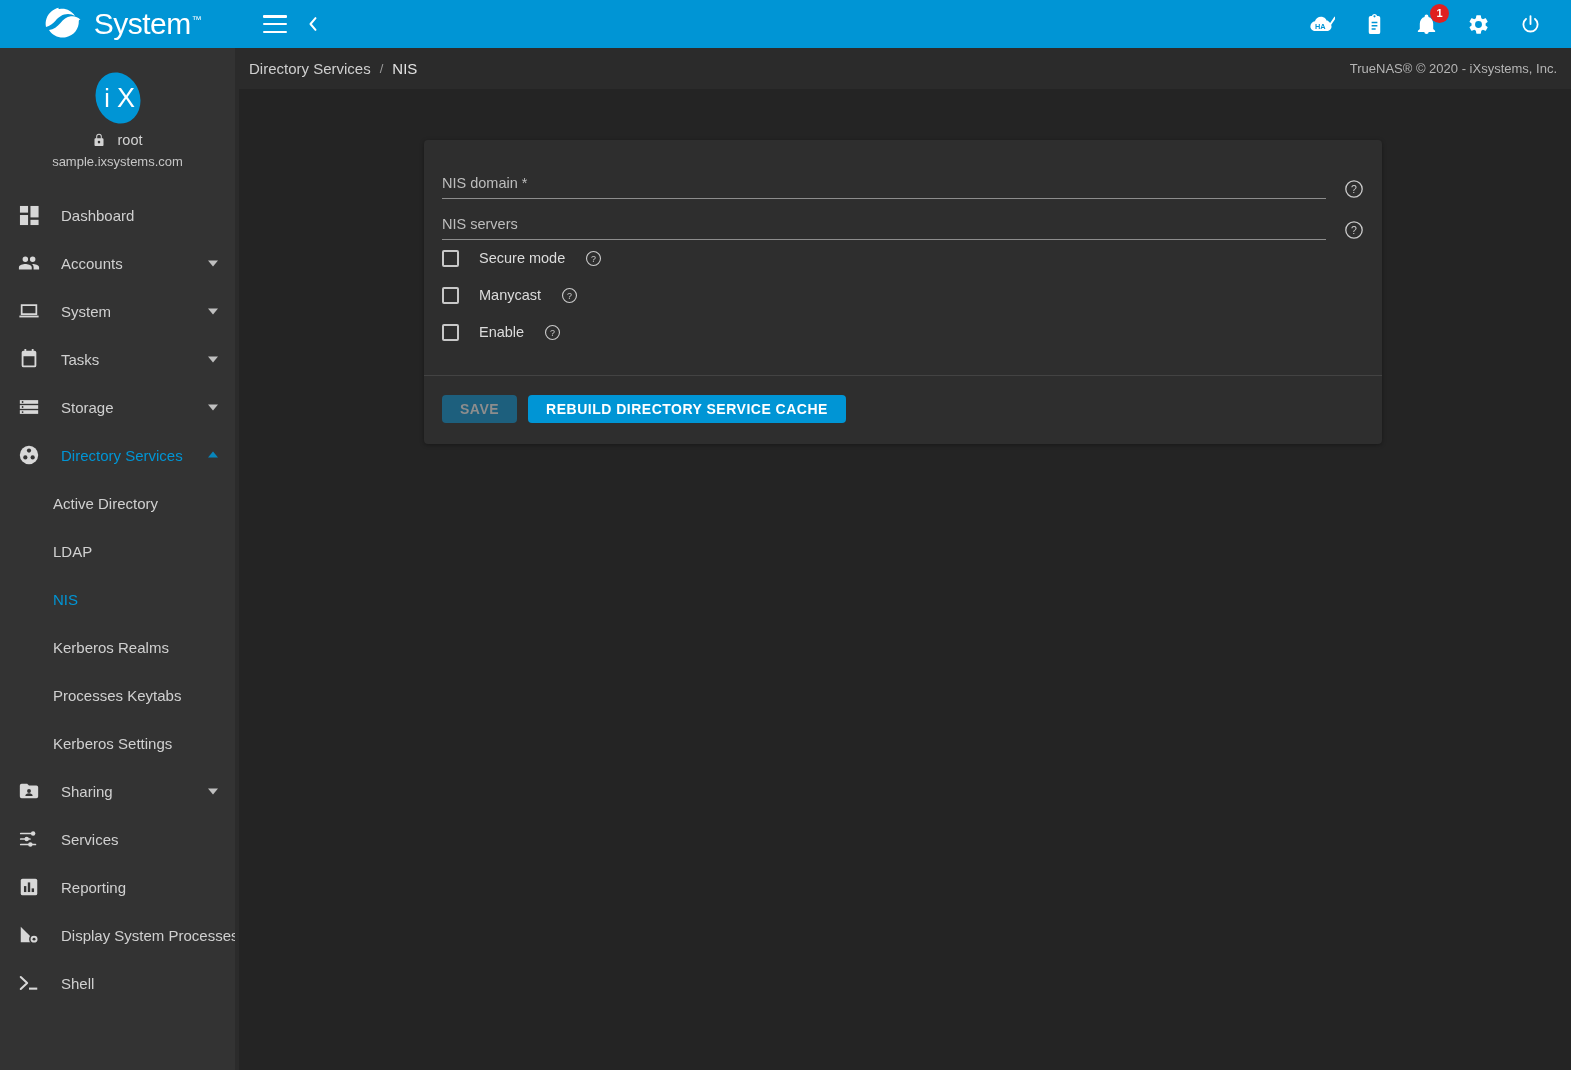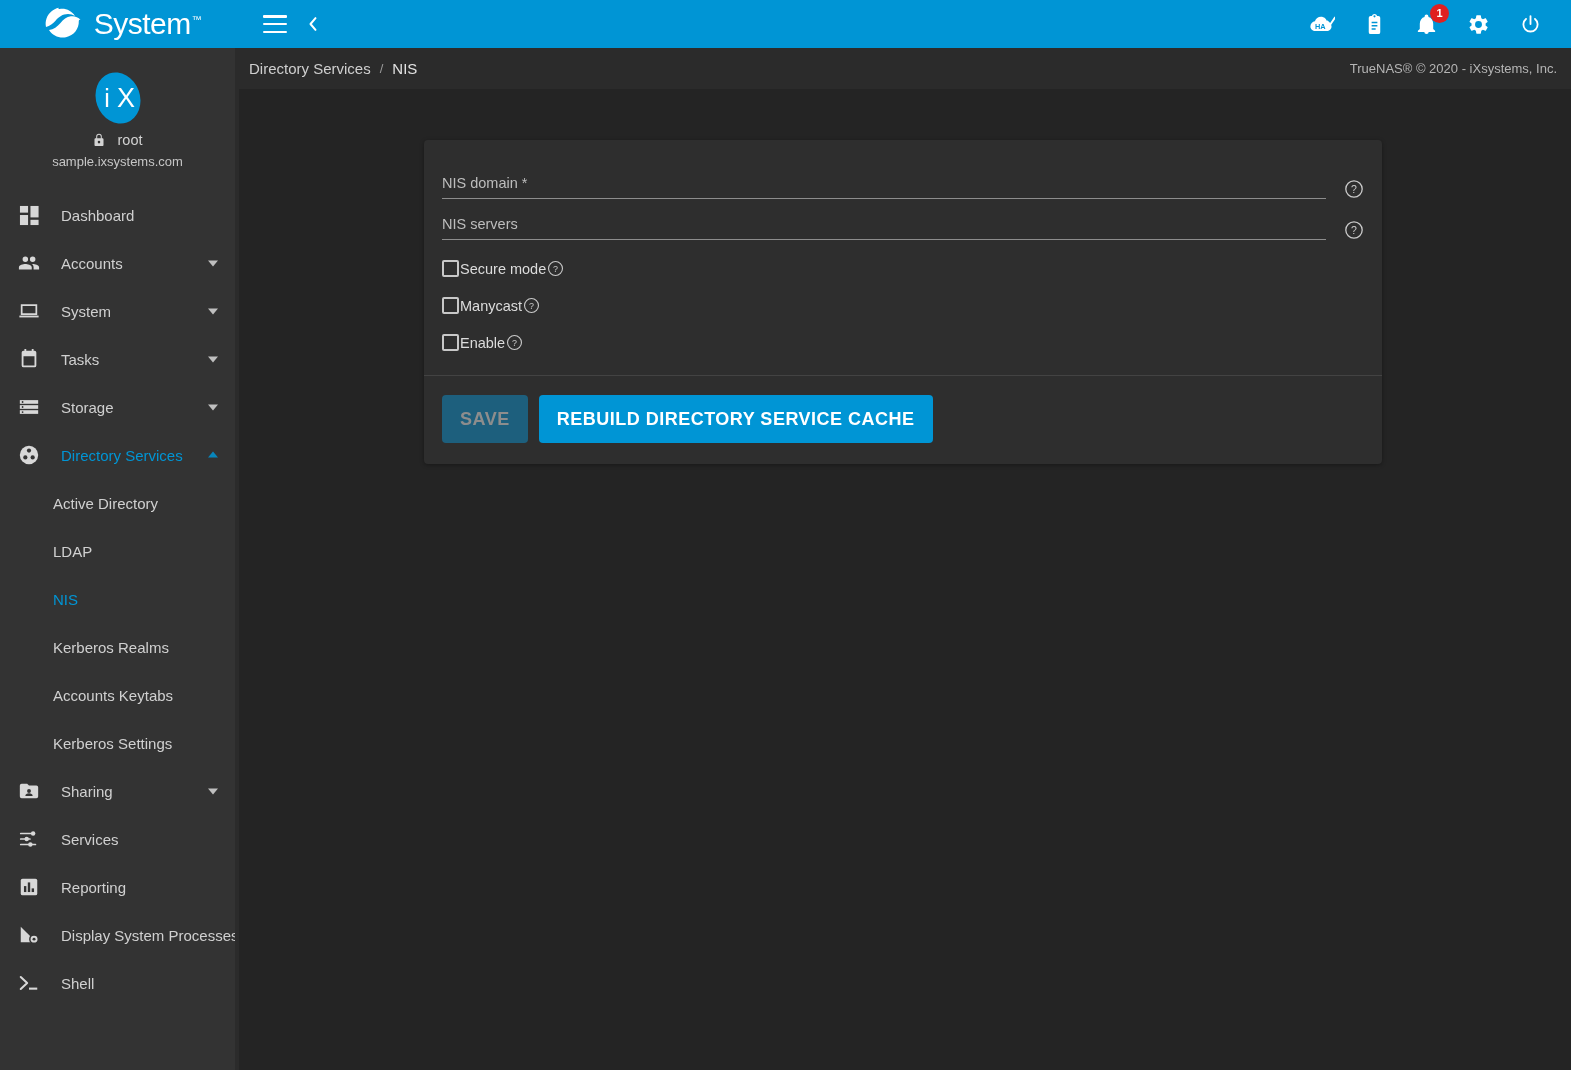--- a/index.html
+++ b/index.html
@@ -134,40 +134,40 @@
     padding: 7px 0 4px 0;
   }
   .field-input::placeholder { color: #bdbdbd; opacity: 1; }
   .help-icon {
     position: absolute; right: 0; top: 50%; transform: translateY(-50%);
     width: 20px; height: 20px; cursor: pointer; color: #cacaca;
   }
   .field .help-icon { top: 11px; transform: none; }
 
   .checkbox-row {
-    display: flex; align-items: center; gap: 1px;
+    display: flex; gap: 20px;
     height: 37px; color: #dcdcdc; font-size: 14.5px;
   }
   .cbox {
     width: 17px; height: 17px; border: 2px solid #c8c8c8;
     border-radius: 2px; background: transparent; cursor: pointer;
     display: block; flex: none;
   }
   .cbox-label { cursor: pointer; }
   .checkbox-row .help-icon {
     position: static; transform: none; width: 17px; height: 17px;
   }
 
   .card-divider { height: 1px; background: #434343; }
   .card-footer { padding: 19px 18px 21px 18px; display: flex; gap: 11px; }
   .btn {
     border: none; border-radius: 4px; cursor: pointer;
-    font-size: 18px; font-weight: 700; letter-spacing: .5px;
+    font-size: 14px; font-weight: 700; letter-spacing: .5px;
     font-family: "Liberation Sans", sans-serif;
-    padding: 0 18px; height: 48px;
+    padding: 0 18px; height: 28px;
     display: inline-flex; align-items: center; justify-content: center;
   }
   .btn-disabled { background: #1d5f7d; color: #8d8d8d; cursor: default; }
   .btn-primary { background: #0095d5; color: #ffffff; }
 </style>
 </head>
 <body>
 
 <div class="app">
 
@@ -342,21 +342,21 @@
           <div class="subnav-item">
               <span>LDAP</span>
             </div>
           <div class="subnav-item active">
               <span>NIS</span>
             </div>
           <div class="subnav-item">
               <span>Kerberos Realms</span>
             </div>
           <div class="subnav-item">
-              <span>Accounts Keytabs</span>
+              <span>Processes Keytabs</span>
             </div>
           <div class="subnav-item">
               <span>Kerberos Settings</span>
             </div>
         </div>
 
         <div class="nav-item">
           <span class="nav-icon">
             <svg viewBox="0 0 24 24" width="22" height="22">
                 <path fill="#d8d8d8" d="M10 4H4a2 2 0 0 0-2 2v12a2 2 0 0 0 2 2h16a2 2 0 0 0 2-2V8a2 2 0 0 0-2-2h-8z"></path>

